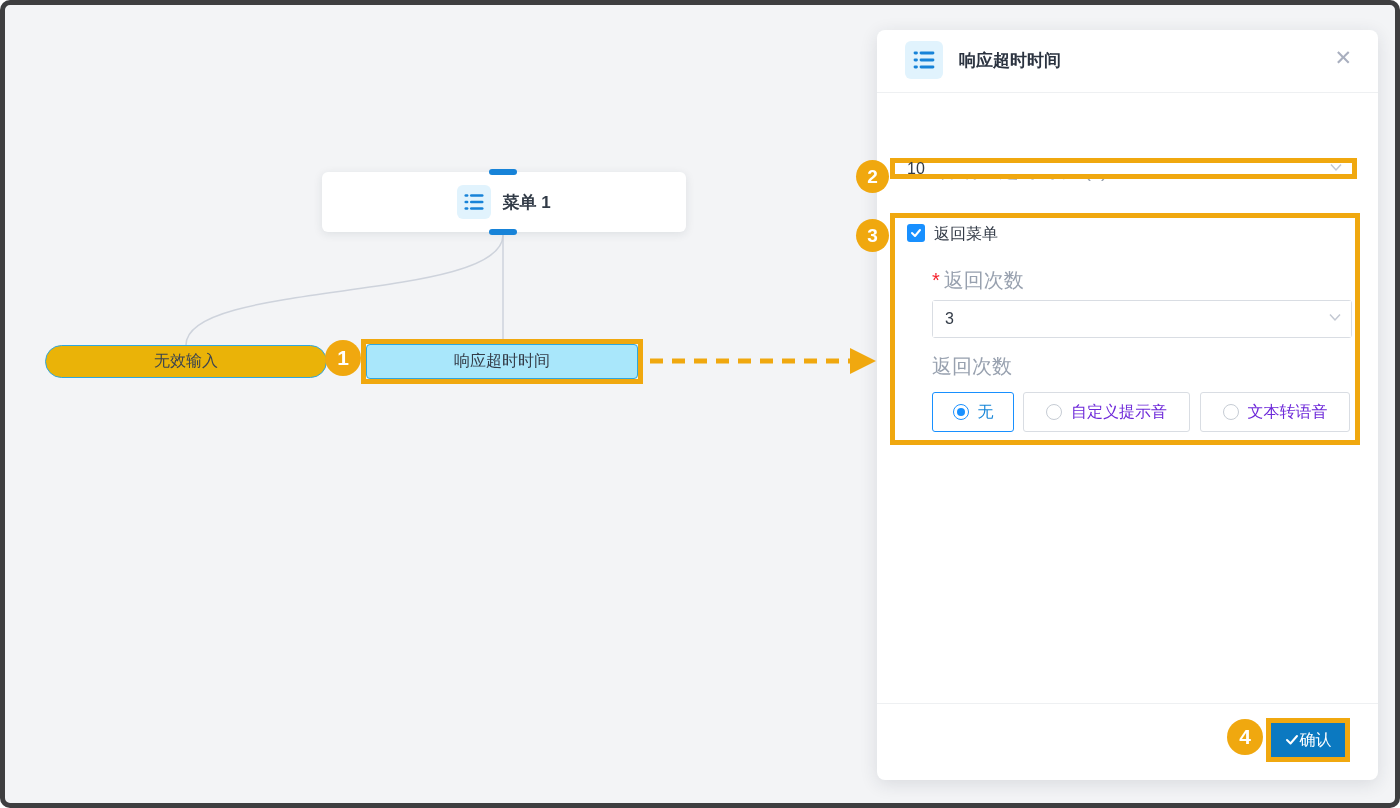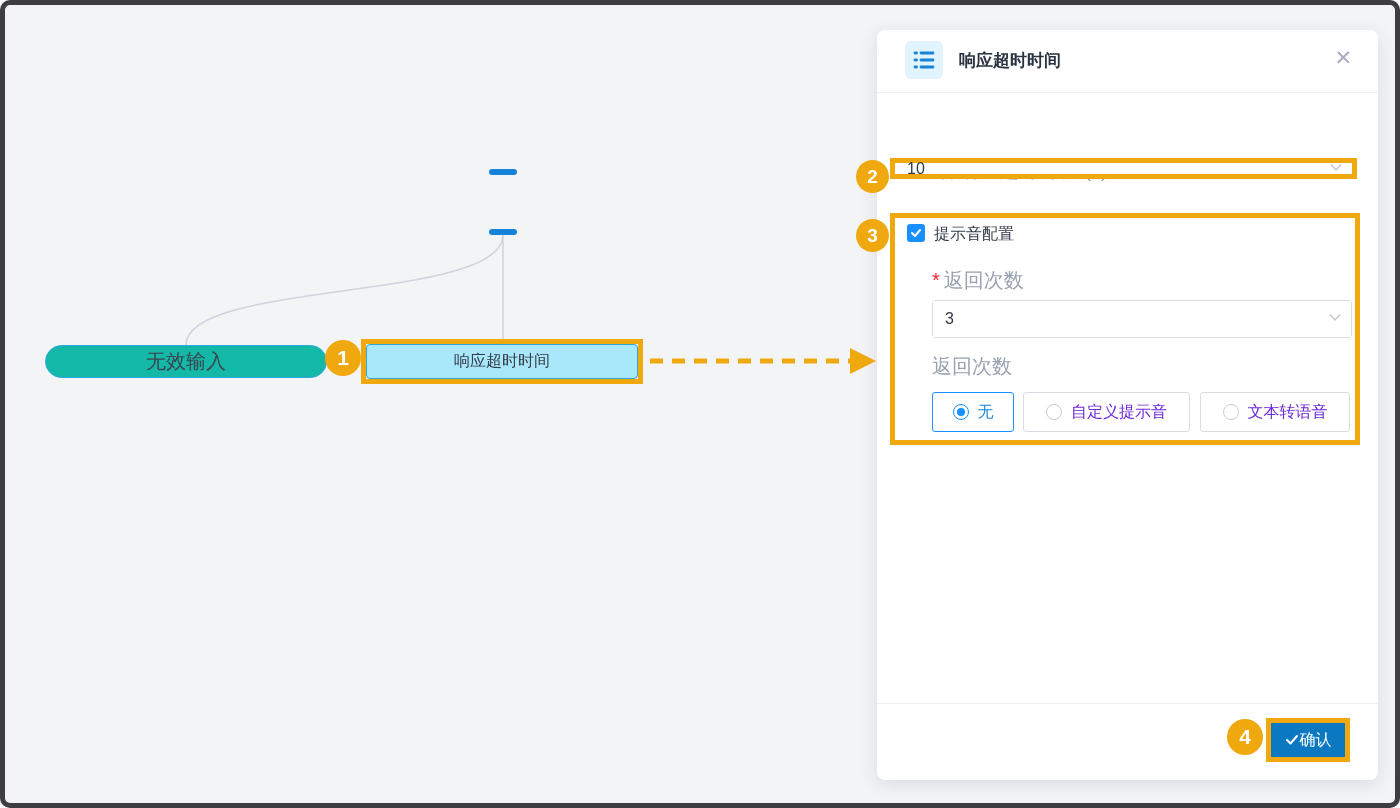--- a/index.html
+++ b/index.html
@@ -22,22 +22,22 @@
   }
   .list-icon-box{width:34px;height:34px;border-radius:6px;background:#e1f3fd;display:flex;align-items:center;justify-content:center;}
   .node-title{font-size:17px;font-weight:bold;color:#323b47;}
   .handle{position:absolute;width:28px;height:6px;border-radius:3px;background:#1783d8;z-index:3;}
   .handle.top{left:489px;top:169px;}
   .handle.bottom{left:489px;top:229px;}
 
   
   .pill-invalid{
     position:absolute;left:45px;top:345px;width:282px;height:33px;border-radius:17px;
-    background:#14b8a6;border:1.5px solid #2ea7e0;z-index:2;box-sizing:border-box;
-    display:flex;align-items:center;justify-content:center;font-size:20px;color:#3b4450;
+    background:#eab308;border:1.5px solid #2ea7e0;z-index:2;box-sizing:border-box;
+    display:flex;align-items:center;justify-content:center;font-size:16px;color:#3b4450;
   }
   .hl-box{position:absolute;border:5px solid #f0a80f;box-sizing:border-box;z-index:35;}
   .hl-box-1{left:361px;top:339px;width:282px;height:45px;}
   .pill-timeout{
     position:absolute;inset:0;background:#a9e7fb;border:1px solid #2ea7e0;border-radius:4px;
     display:flex;align-items:center;justify-content:center;font-size:16px;color:#333b47;box-sizing:border-box;
   }
 
   
   .badge{
@@ -109,20 +109,35 @@
 </head>
 <body>
 
 <div class="stage">
 
   <svg class="connectors" width="1400" height="808">
     <path d="M503,235 L503,347" fill="none" stroke="#ced3dc" stroke-width="1.5"></path>
     <path d="M503,235 C503,302 186,280 186,345" fill="none" stroke="#ced3dc" stroke-width="1.5"></path>
   </svg>
 
+  <div class="node-card">
+    <span class="list-icon-box">
+      <svg width="22" height="22" viewBox="0 0 24 24">
+        <g stroke="#1783d8" stroke-width="2.8" stroke-linecap="round">
+          <line x1="9" y1="5" x2="21" y2="5"></line>
+            <line x1="9" y1="12" x2="21" y2="12"></line>
+            <line x1="9" y1="19" x2="21" y2="19"></line>
+          <line x1="3" y1="5" x2="4.5" y2="5"></line>
+            <line x1="3" y1="12" x2="4.5" y2="12"></line>
+            <line x1="3" y1="19" x2="4.5" y2="19"></line>
+        </g>
+      </svg>
+    </span>
+    <span class="node-title">菜单 1</span>
+  </div>
   <div class="handle top"></div>
   <div class="handle bottom"></div>
 
   <div class="pill-invalid">
     <span>无效输入</span>
   </div>
 
   <div class="hl-box hl-box-1">
     <div class="pill-timeout">
       <span>响应超时时间</span>
@@ -171,21 +186,21 @@
     </div>
   </div>
 
   <div class="hl-box hl-box-3"></div>
 
   <div class="checkbox">
     <svg width="12" height="12" viewBox="0 0 12 12">
         <polyline points="2,6 5,9 10,3" fill="none" stroke="#fff" stroke-width="2" stroke-linecap="round" stroke-linejoin="round"></polyline>
       </svg>
   </div>
-  <span class="cb-label">提示音配置</span>
+  <span class="cb-label">返回菜单</span>
 
   <div class="field-label lbl-count" style="position:absolute;">
     <span class="req">*</span><span>返回次数</span>
   </div>
 
   <div class="select-plain">
     <div class="select-inner">
       <span class="val">3</span>
       <span class="chev">
         <svg width="14" height="14" viewBox="0 0 14 14">

